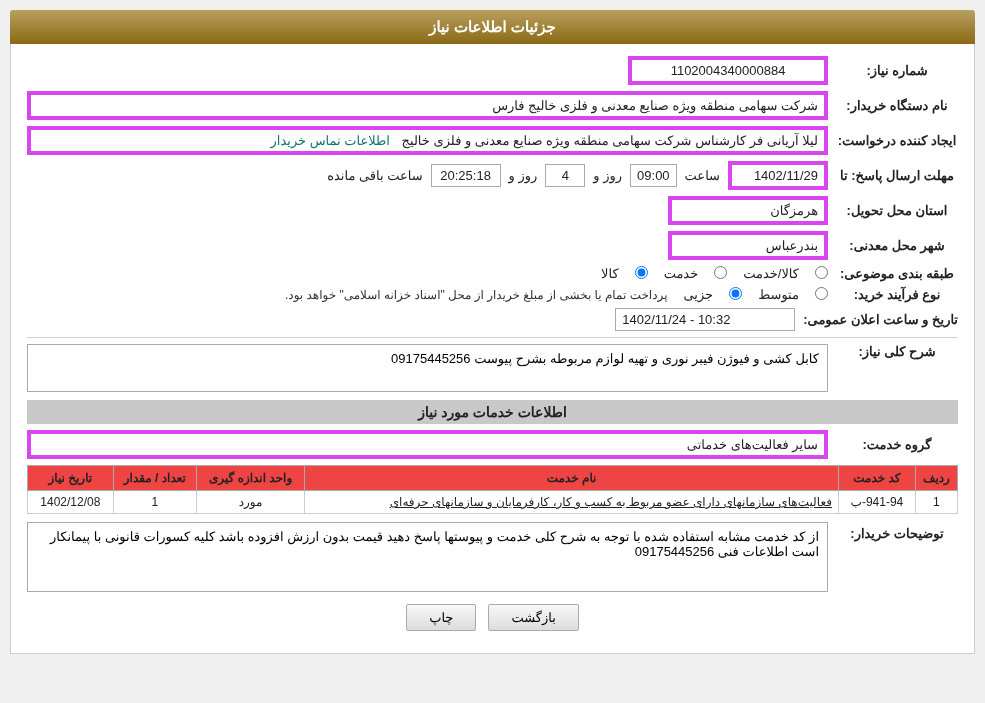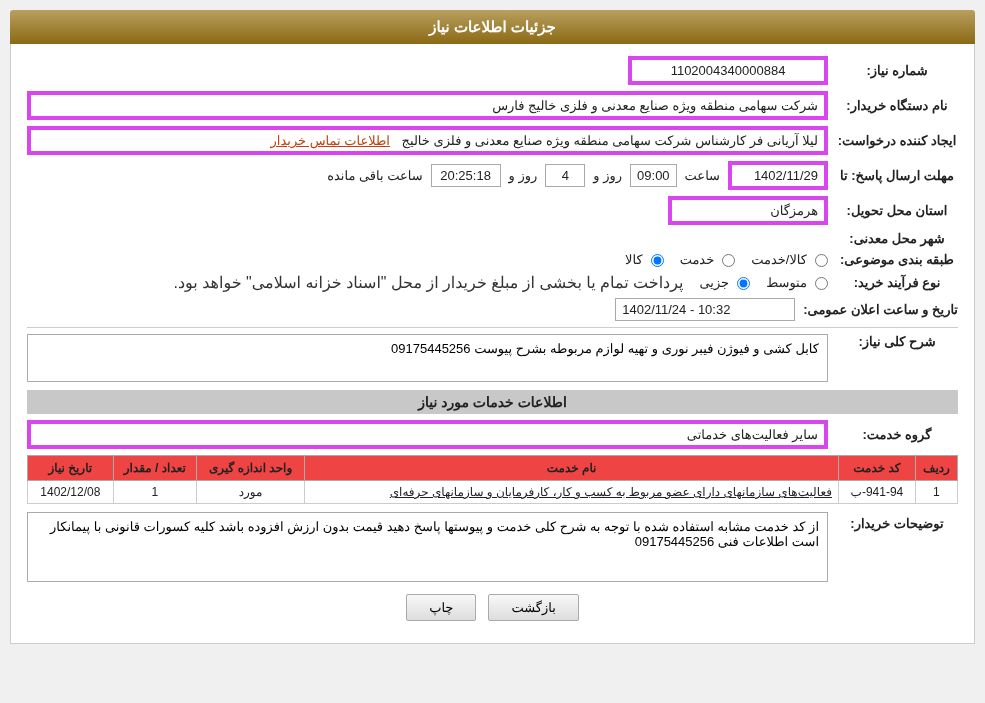--- a/index.html
+++ b/index.html
@@ -65,34 +65,33 @@
     }
     .date-range-box {
       border: 1px solid #aaa;
       background: #fff;
       padding: 3px 6px;
       min-width: 180px;
       direction: ltr;
       text-align: left;
     }
     .link-text {
-      color: #c2410c;
-      text-decoration: underline;
+      color: #0f766e;
       cursor: pointer;
     }
     .radio-group {
       display: flex;
       gap: 16px;
       align-items: center;
       flex: 1;
     }
     .radio-item {
       display: flex;
-      align-items: flex-end;
-      gap: 8px;
+      align-items: flex-start;
+      gap: 16px;
     }
     .radio-item input {
       margin: 0;
     }
     .sub-section-title {
       background: #c8c8c8;
       padding: 4px 10px;
       font-weight: bold;
       font-size: 14px;
       text-align: center;
@@ -237,20 +236,21 @@
       </div>
     </div>
 
     <div class="row">
       <span class="label">استان محل تحویل:</span>
       <div class="value-box" style="min-width:160px;">هرمزگان</div>
     </div>
 
     <div class="row">
       <span class="label">شهر محل معدنی:</span>
+      <div class="value-box" style="min-width:160px;">بندرعباس</div>
     </div>
 
     <div class="row">
       <span class="label">طبقه بندی موضوعی:</span>
       <div class="radio-group">
         <div class="radio-item">
           <input type="radio" name="category" style="">
           <span>کالا/خدمت</span>
         </div>
         <div class="radio-item">
@@ -268,21 +268,21 @@
       <span class="label">نوع فرآیند خرید:</span>
       <div class="radio-group">
         <div class="radio-item">
           <input type="radio" name="ptype" style="">
           <span>متوسط</span>
         </div>
         <div class="radio-item">
           <input type="radio" name="ptype" checked="" style="">
           <span>جزیی</span>
         </div>
-        <span style="font-size:16px; color:#333;">پرداخت تمام یا بخشی از مبلغ خریدار از محل "اسناد خزانه اسلامی" خواهد بود.</span>
+        <span style="font-size:12px; color:#333;">پرداخت تمام یا بخشی از مبلغ خریدار از محل "اسناد خزانه اسلامی" خواهد بود.</span>
       </div>
     </div>
 
     <div class="row">
       <span class="label">تاریخ و ساعت اعلان عمومی:</span>
       <div class="date-range-box">1402/11/24 - 10:32</div>
     </div>
 
     <div class="divider"></div>
 

